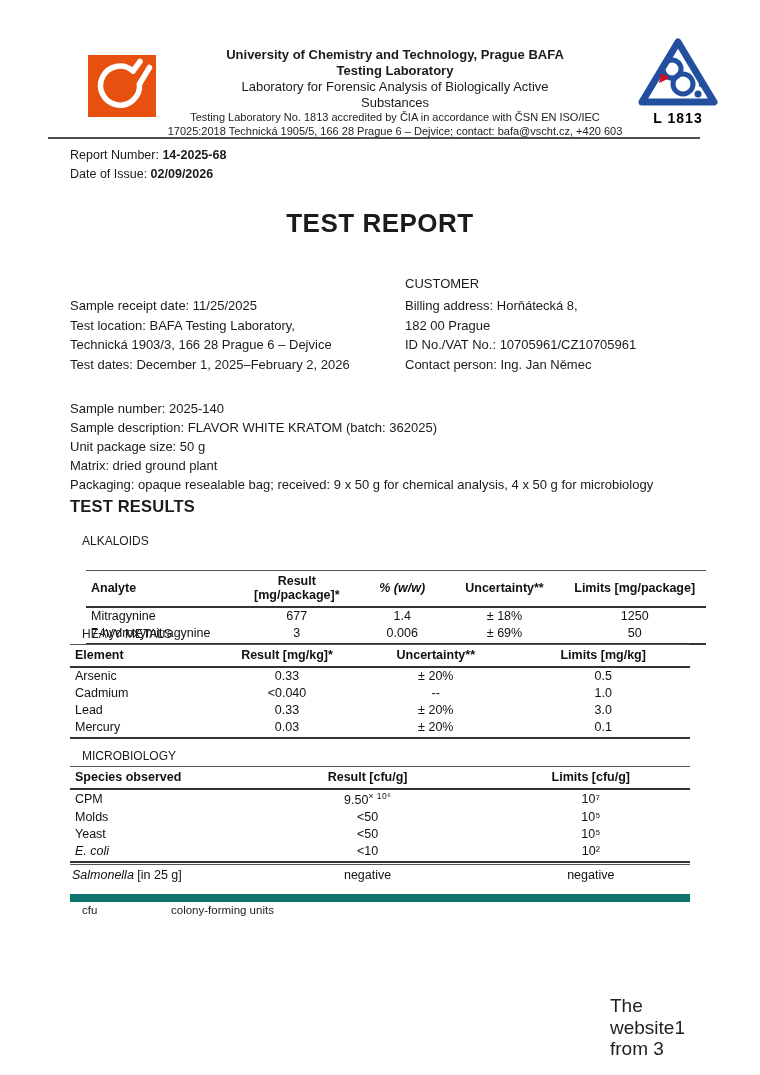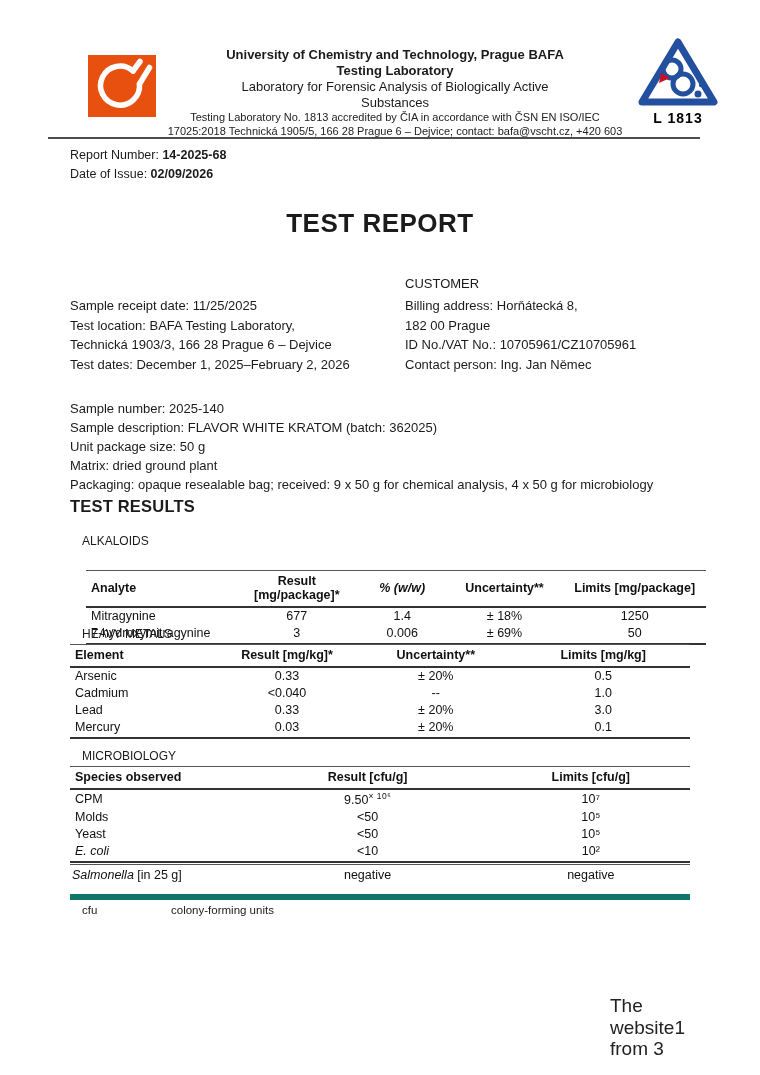--- a/index.html
+++ b/index.html
@@ -43,21 +43,21 @@
   .tbl-alk { left:70px; top:570px;margin-left:16px; }
   .tbl-hm  { left:70px; top:644px; }
   .tbl-mb  { left:70px; top:766px; }
   .tbl-sal { left:70px; top:864px; }
   table { border-top:1px solid #555; }
   th { font-weight:bold; text-align:center; padding:3px 2px 4px;
        border-bottom:2px solid #333; }
   td { text-align:center; padding:1px 2px 2px; }
   th.c0, td.c0 { text-align:left; padding-left:5px; }
   tr.last td { border-bottom:2px solid #333; padding-bottom:3px; }
-  .tbl-sal td { padding:3px 2px 12px; border-bottom:6px solid #0f766e; }
+  .tbl-sal td { padding:3px 2px 12px; border-bottom:8px solid #0f766e; }
   .italic { font-style:italic; }
   .wslash { font-style:italic; }
   .sup { vertical-align:super; font-size:8.5px; letter-spacing:0.5px; }
 
   .notes { left:82px; top:901px; font-size:11.5px; line-height:18px; }
   .notes .nrow { display:flex;gap:6px; }
   .notes .term { width:83px; flex:none; }
 
   .page-num { left:610px; top:995px; font-size:19px; line-height:21.5px; color:#222; }
 </style>

